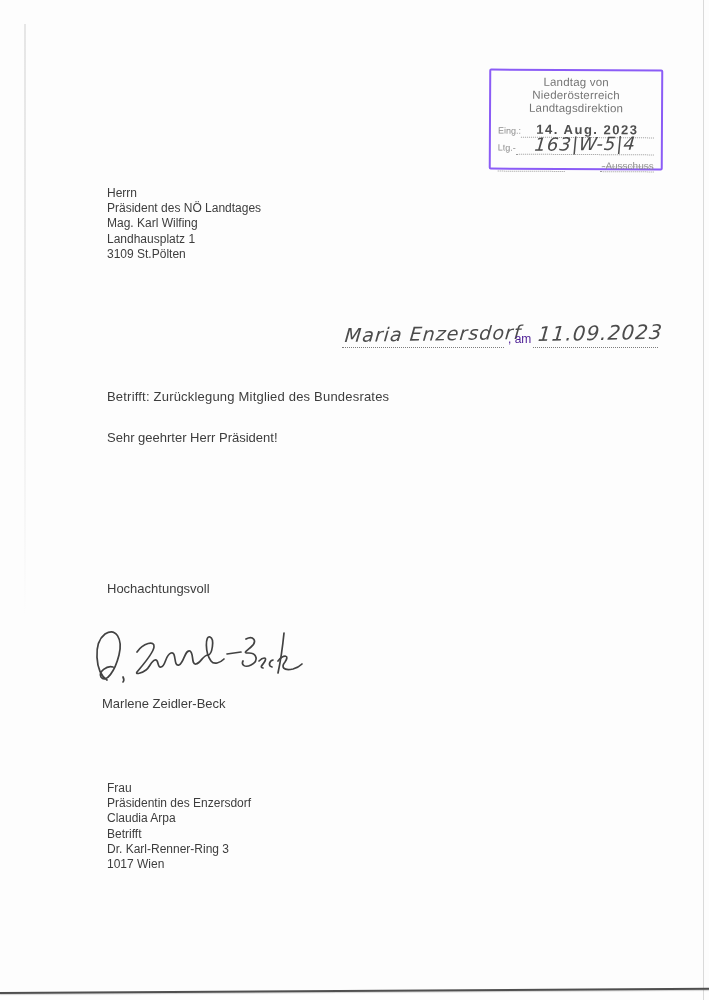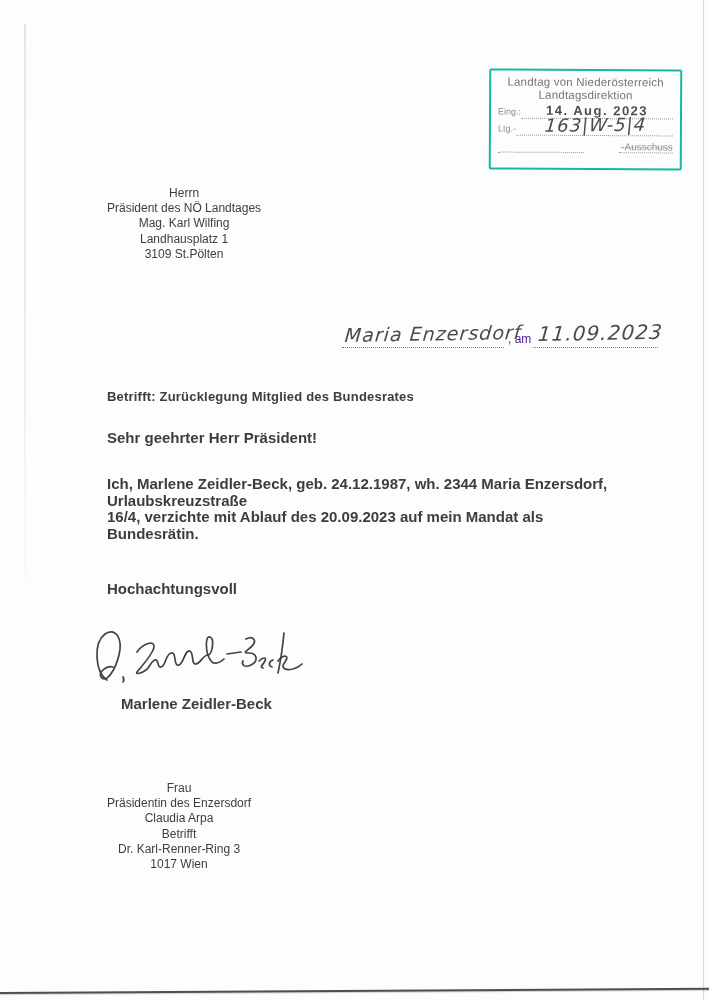--- a/index.html
+++ b/index.html
@@ -18,54 +18,54 @@
     position:absolute; left:703px; top:0; width:1px; height:1000px;
     background:#dadada;
   }
   .edge-bottom {
     position:absolute; left:0; top:992px; width:712px; height:2px;
     background:#4f4f4f; transform:rotate(-0.35deg); transform-origin:left center;
     box-shadow:0 1px 1px rgba(0,0,0,0.18);
   }
   
   .stamp {
-    position:absolute; left:489px; top:69px; width:193px; height:101px;
-    border:2px solid #14b8a6; border-radius:2px;
+    position:absolute; left:489px; top:69px; width:174px; height:101px;
+    border:2px solid #8b5cf6; border-radius:2px;
     color:#757575; box-sizing:border-box; padding:5px 7px 3px 7px;
     transform:rotate(0.3deg); background:rgba(255,255,255,0.0);
   }
   .stamp-line1, .stamp-line2 { font-size:11.5px; text-align:center; letter-spacing:0.2px; line-height:13px; }
-  .stamp-row { display:flex; align-items:flex-end; }
+  .stamp-row { display:flex; align-items:flex-end; margin-top:6px; }
   .stamp-label { font-size:9px; color:#8f8f8f; padding-bottom:2px; white-space:nowrap; }
   .dotfill { flex:1; border-bottom:1px dotted #9a9a9a; text-align:center; line-height:1; }
   .stamp-date { font-size:13px; font-weight:bold; color:#4e4e4e; letter-spacing:1.5px; white-space:nowrap; }
   .stamp-ltg-row { margin-top:-2px; }
   .stamp-hand { display:inline-block; margin-bottom:-3px; }
   .stamp-bottom { display:flex; align-items:flex-end; margin-top:5px;gap:35px; }
   .stamp-committee {
     font-size:10px; color:#8f8f8f; white-space:nowrap; padding-left:2px;
     text-decoration:line-through; text-decoration-style:dotted; text-decoration-color:#9a9a9a;
     border-bottom:1px dotted #9a9a9a;
   }
   
   .hand {
     font-family:"DejaVu Sans",sans-serif; font-style:italic;
     color:#4c4c4c; letter-spacing:1px; white-space:nowrap;
     transform:skewX(-6deg) rotate(-1deg); transform-origin:left bottom;
     display:inline-block;
   }
   
   .abs { position:absolute; }
-  .addr { font-size:12px; line-height:15.2px;text-align:center; }
+  .addr { font-size:12px; line-height:15.2px; }
   .dateline-slot { border-bottom:1.4px dotted #7d7d7d; position:absolute; }
   .hand-place { font-size:19px; }
   .hand-date { font-size:20px; }
   .am-label { font-size:12px; color:#4c1d95; }
-  .subject { font-size:13px; font-weight:bold; letter-spacing:0.2px; }
-  .text12 { font-size:15px; line-height:16.5px;font-weight:bold; }
+  .subject { font-size:13px; font-weight:normal; letter-spacing:0.2px; }
+  .text12 { font-size:13px; line-height:16.5px; }
   .sig-svg { position:absolute; left:92px; top:626px; }
 </style>
 </head>
 <body>
 
 <div class="page">
 
   <div class="edge-left"></div>
   <div class="edge-right"></div>
   <div class="edge-bottom"></div>
@@ -100,42 +100,38 @@
   </div>
   <span class="abs am-label" style="left:508px; top:332px;">, am</span>
   <div class="dateline-slot" style="left:533px; top:314px; width:125px; height:33px;">
     <span class="hand hand-date" style="position:absolute; left:4px; bottom:1px;">11.09.2023</span>
   </div>
 
   <div class="abs subject" style="left:107px; top:389px;">Betrifft: Zurücklegung Mitglied des Bundesrates</div>
 
   <div class="abs text12" style="left:107px; top:430px;">Sehr geehrter Herr Präsident!</div>
 
-  <div class="abs text12" style="left:107px; top:476px; width:520px;">
-    <div>Ich, Marlene Zeidler-Beck, geb. 24.12.1987, wh. 2344 Maria Enzersdorf, Urlaubskreuzstraße</div>
-    <div>16/4, verzichte mit Ablauf des 20.09.2023 auf mein Mandat als Bundesrätin.</div>
-  </div>
 
   <div class="abs text12" style="left:107px; top:581px;">Hochachtungsvoll</div>
 
   <svg class="sig-svg" width="212" height="66" viewBox="0 0 212 66">
     <g fill="none" stroke="#424242" stroke-width="1.7" stroke-linecap="round">
       <path d="M 15 54 C 3 46 1 17 13 8 C 24 1 31 13 27 29 C 23 45 14 58 9 51 C 6 46 15 39 21 41"></path>
       <path d="M 31 51 C 32 53 32 55 31 56"></path>
       <path d="M 45 26 C 51 17 63 14 62 21 C 61 28 49 41 45 46 C 43 49 50 47 54 44 C 58 41 59 35 63 34 C 67 33 65 42 69 41 C 74 40 73 29 79 27 C 85 25 81 41 87 39 C 92 37 93 23 98 25 C 102 27 99 39 104 38 C 109 37 111 29 116 29 C 120 29 123 13 118 11 C 113 9 113 27 119 35 C 122 39 128 37 132 33"></path>
       <path d="M 135 28 L 149 26"></path>
       <path d="M 154 13 C 161 9 166 15 159 21 C 153 26 151 27 157 27 C 165 27 167 35 159 39 C 153 42 149 39 151 35"></path>
       <path d="M 167 35 C 171 31 175 31 173 35 C 171 39 167 41 171 42"></path>
       <path d="M 181 34 C 177 35 176 40 180 41"></path>
       <path d="M 192 7 C 191 17 189 33 186 47"></path>
       <path d="M 186 35 C 192 28 198 29 193 36 C 189 41 191 45 201 43 C 205 42 208 40 210 38"></path>
     </g>
   </svg>
 
-  <div class="abs text12" style="left:121px; top:696px;">Marlene Zeidler-Beck</div>
+  <div class="abs text12" style="left:102px; top:696px;">Marlene Zeidler-Beck</div>
 
   <div class="abs addr" style="left:107px; top:781px;">
     <div>Frau</div>
     <div>Präsidentin des Enzersdorf</div>
     <div>Claudia Arpa</div>
     <div>Betrifft</div>
     <div>Dr. Karl-Renner-Ring 3</div>
     <div>1017 Wien</div>
   </div>
 

